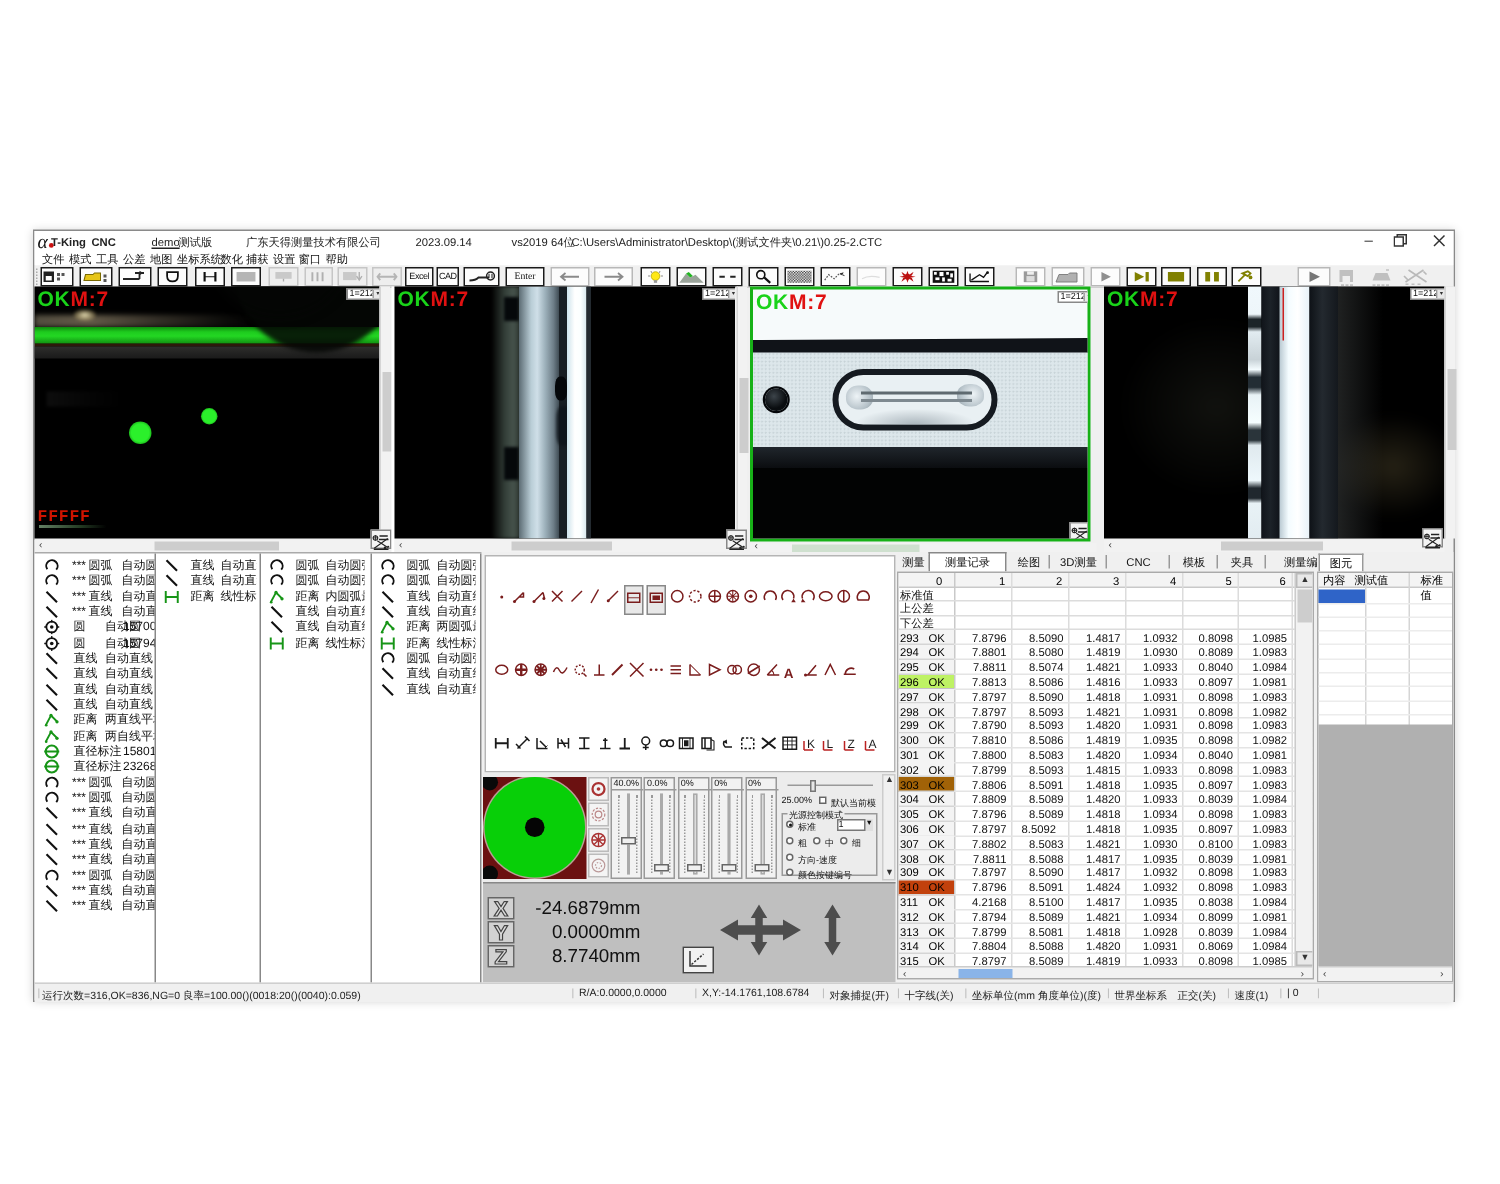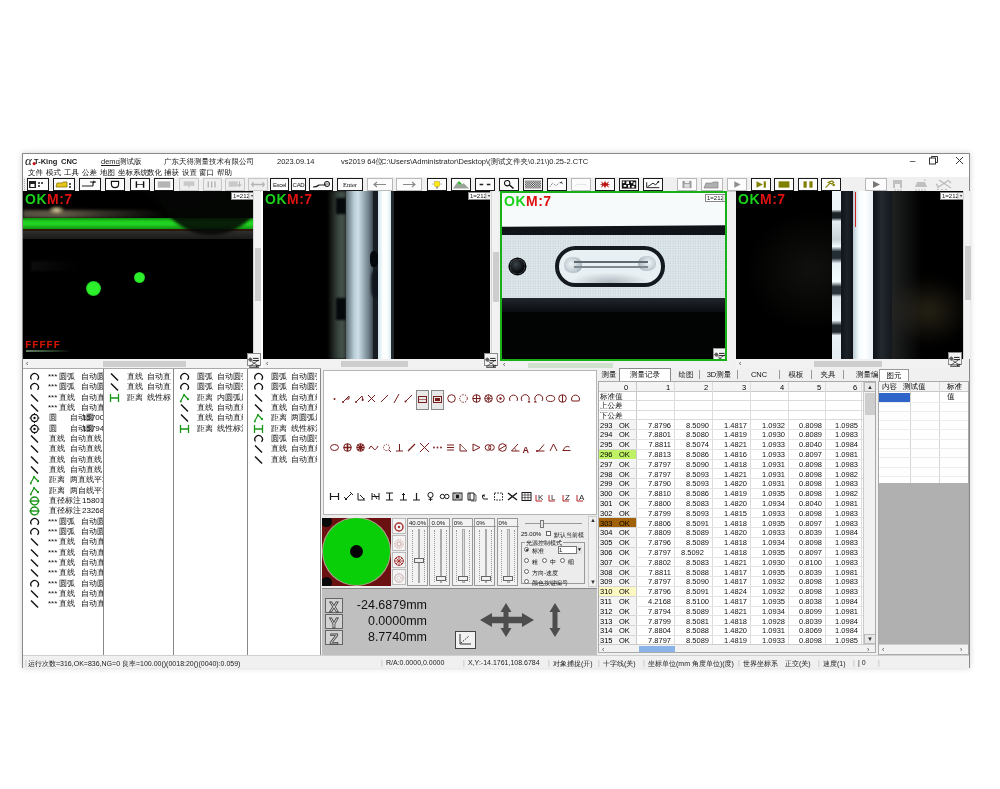--- a/index.html
+++ b/index.html
@@ -1240,21 +1240,21 @@
           <span class="ab" style="left:20px;top:0.5px;font-size:7.5px">OK</span>
         </div>
         <span class="ab" style="left:44px;top:0.5px;width:28px;text-align:right;font-size:7.5px;color:#111">7.8797</span>
         <span class="ab" style="left:82px;top:0.5px;width:28px;text-align:right;font-size:7.5px;color:#111">8.5090</span>
         <span class="ab" style="left:120px;top:0.5px;width:28px;text-align:right;font-size:7.5px;color:#111">1.4817</span>
         <span class="ab" style="left:158px;top:0.5px;width:28px;text-align:right;font-size:7.5px;color:#111">1.0932</span>
         <span class="ab" style="left:195px;top:0.5px;width:28px;text-align:right;font-size:7.5px;color:#111">0.8098</span>
         <span class="ab" style="left:231px;top:0.5px;width:28px;text-align:right;font-size:7.5px;color:#111">1.0983</span>
       </div>
       <div class="ab" style="left:0;top:204.7px;width:276px;height:10px;border-bottom:1px solid #e4e4e4">
-        <div class="ab" style="left:0;top:0;width:37px;height:10px;background:#fef9c3;border-bottom:1px solid #d5d5d5">
+        <div class="ab" style="left:0;top:0;width:37px;height:10px;background:#c2410c;border-bottom:1px solid #d5d5d5">
           <span class="ab" style="left:1px;top:0.5px;font-size:7.5px">310</span>
           <span class="ab" style="left:20px;top:0.5px;font-size:7.5px">OK</span>
         </div>
         <span class="ab" style="left:44px;top:0.5px;width:28px;text-align:right;font-size:7.5px;color:#111">7.8796</span>
         <span class="ab" style="left:82px;top:0.5px;width:28px;text-align:right;font-size:7.5px;color:#111">8.5091</span>
         <span class="ab" style="left:120px;top:0.5px;width:28px;text-align:right;font-size:7.5px;color:#111">1.4824</span>
         <span class="ab" style="left:158px;top:0.5px;width:28px;text-align:right;font-size:7.5px;color:#111">1.0932</span>
         <span class="ab" style="left:195px;top:0.5px;width:28px;text-align:right;font-size:7.5px;color:#111">0.8098</span>
         <span class="ab" style="left:231px;top:0.5px;width:28px;text-align:right;font-size:7.5px;color:#111">1.0983</span>
       </div>

